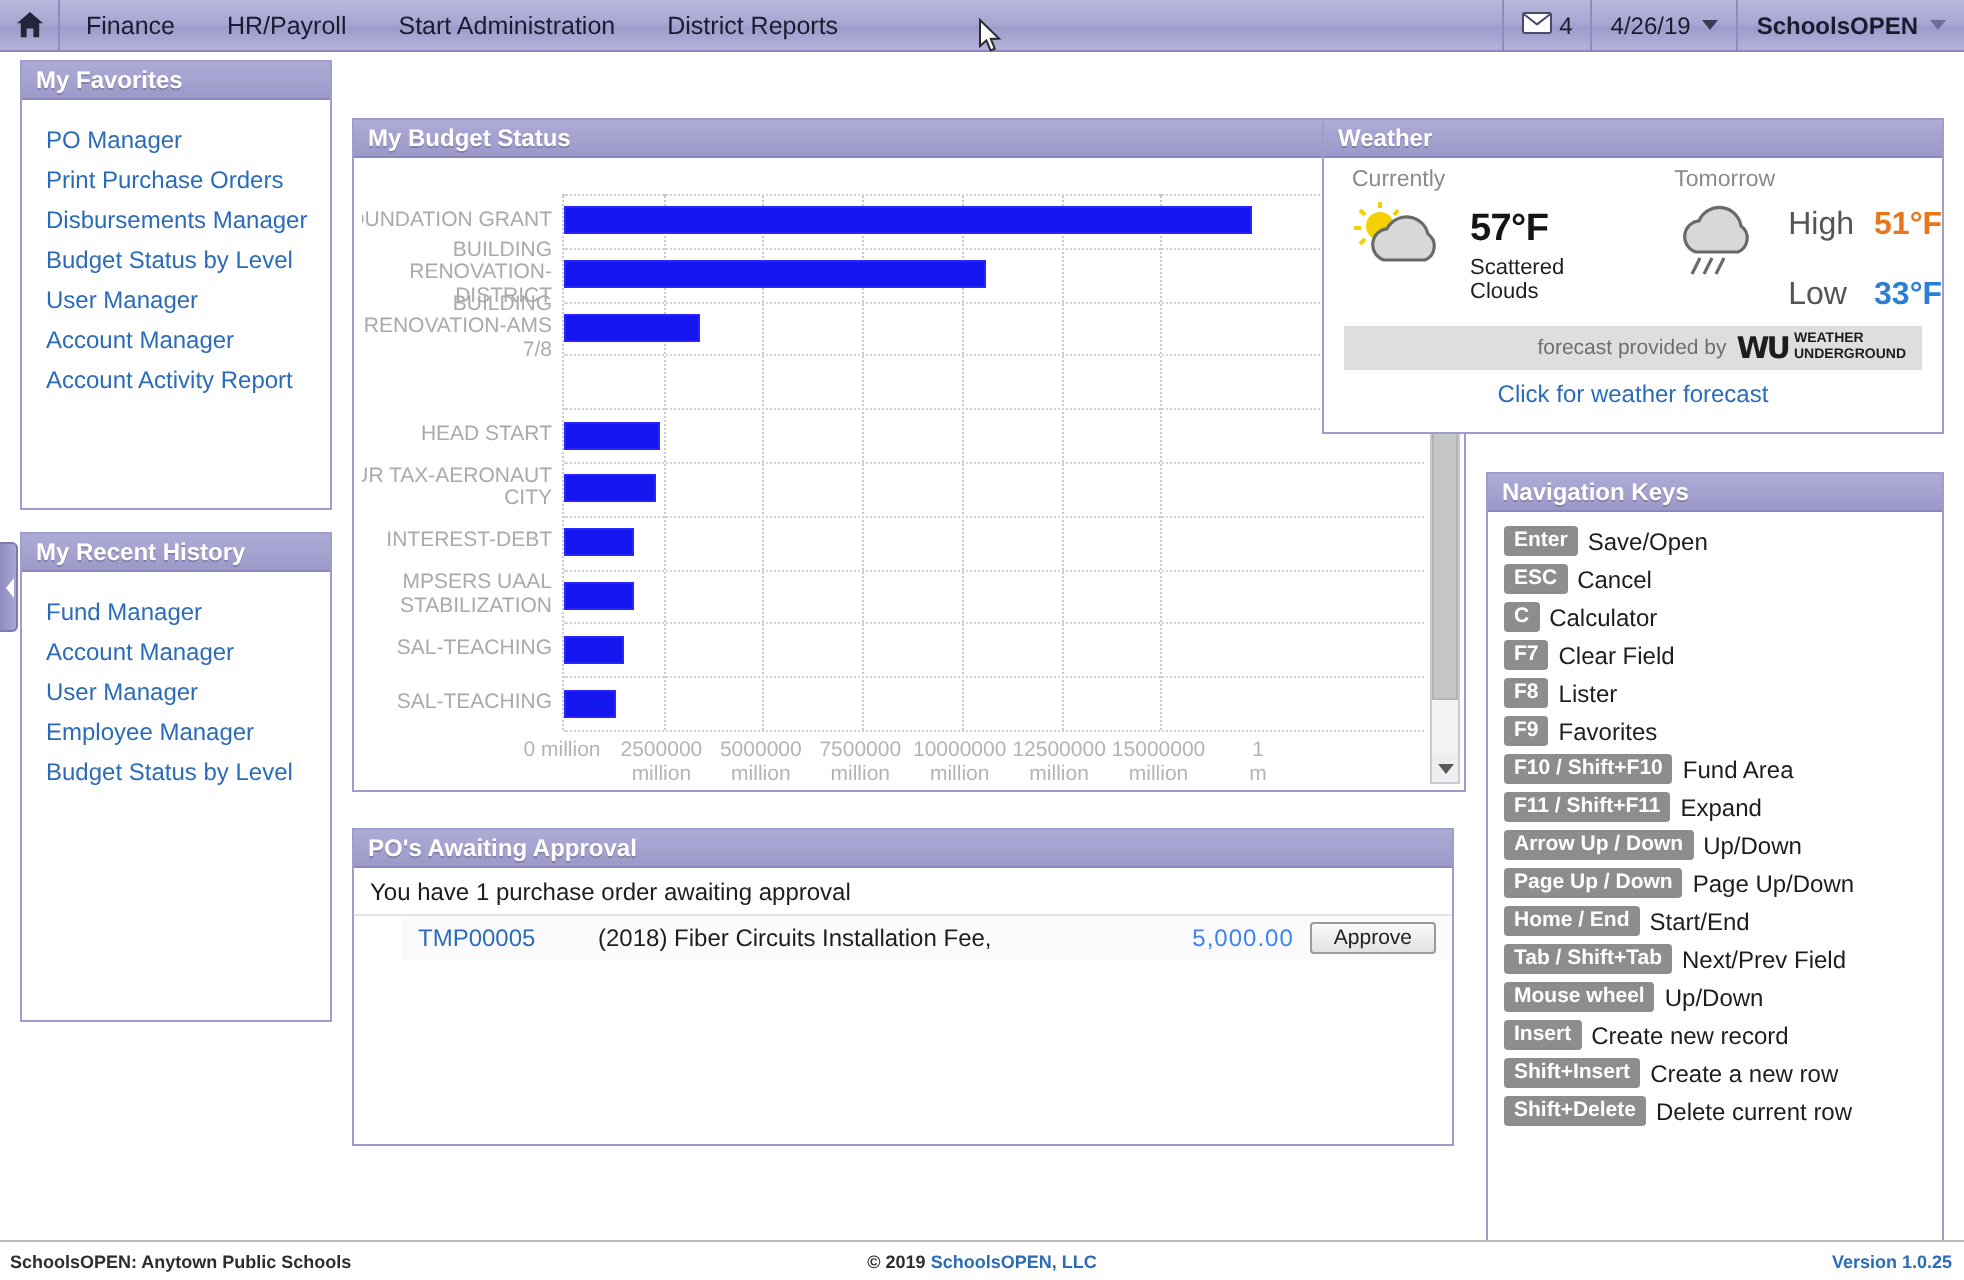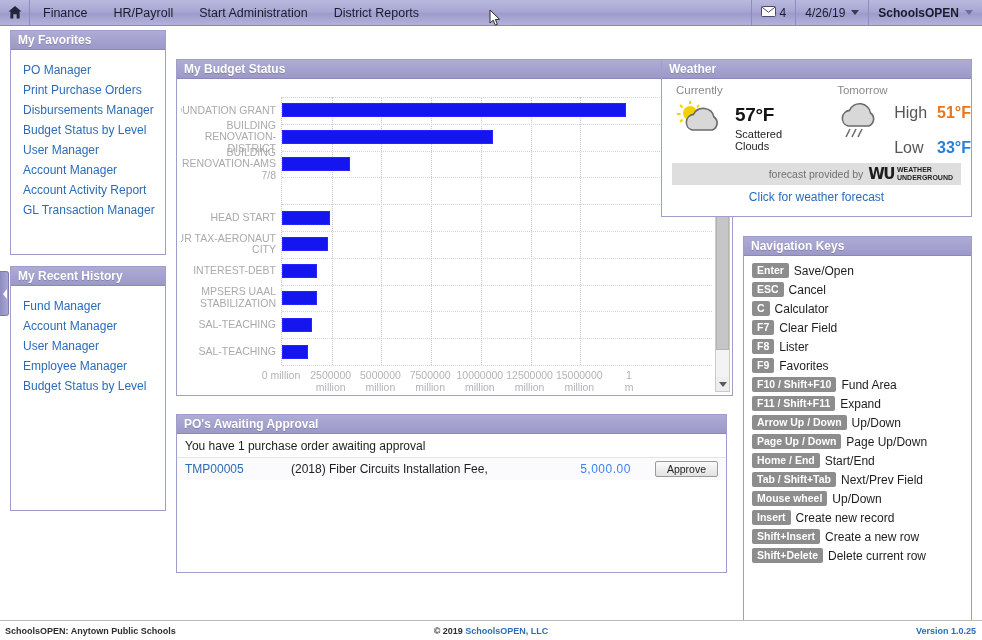--- a/index.html
+++ b/index.html
@@ -212,22 +212,23 @@
   #po-panel .panel-body { padding: 0; }
   .po-note {
     padding: 5px 8px 4px 8px;
     font-size: 12px;
     color: #1d1d1d;
     border-bottom: 1px solid #e3e3ea;
   }
   .po-row {
     display: flex; align-items: center;
     padding: 3px 8px;
-    gap: 16px;
+    gap: 0;
     background: #fbfbfd;
+    margin-left: 24px;
   }
   .po-id { width: 86px; color: #2b6cb8; cursor:pointer; font-size:12px; }
   .po-desc { flex: 1; font-size: 12px; color:#1d1d1d; padding-left: 4px; }
   .po-amt {
     font-family: Liberation Sans, sans-serif;
     font-size: 12px;
     text-align: right;
     padding-right: 8px;
     color: #3b82f6;
     letter-spacing: 0.5px;
@@ -365,21 +366,20 @@
     <div class="panel-head">My Favorites</div>
     <div class="panel-body">
       <ul class="link-list" id="fav-list">
           <li><a>PO Manager</a></li>
           <li><a>Print Purchase Orders</a></li>
           <li><a>Disbursements Manager</a></li>
           <li><a>Budget Status by Level</a></li>
           <li><a>User Manager</a></li>
           <li><a>Account Manager</a></li>
           <li><a>Account Activity Report</a></li>
-          <li><a>GL Transaction Manager</a></li>
         </ul>
     </div>
   </div>
 
   <div class="panel" id="hist-panel">
     <div class="panel-head">My Recent History</div>
     <div class="panel-body">
       <ul class="link-list" id="hist-list">
           <li><a>Fund Manager</a></li>
           <li><a>Account Manager</a></li>

